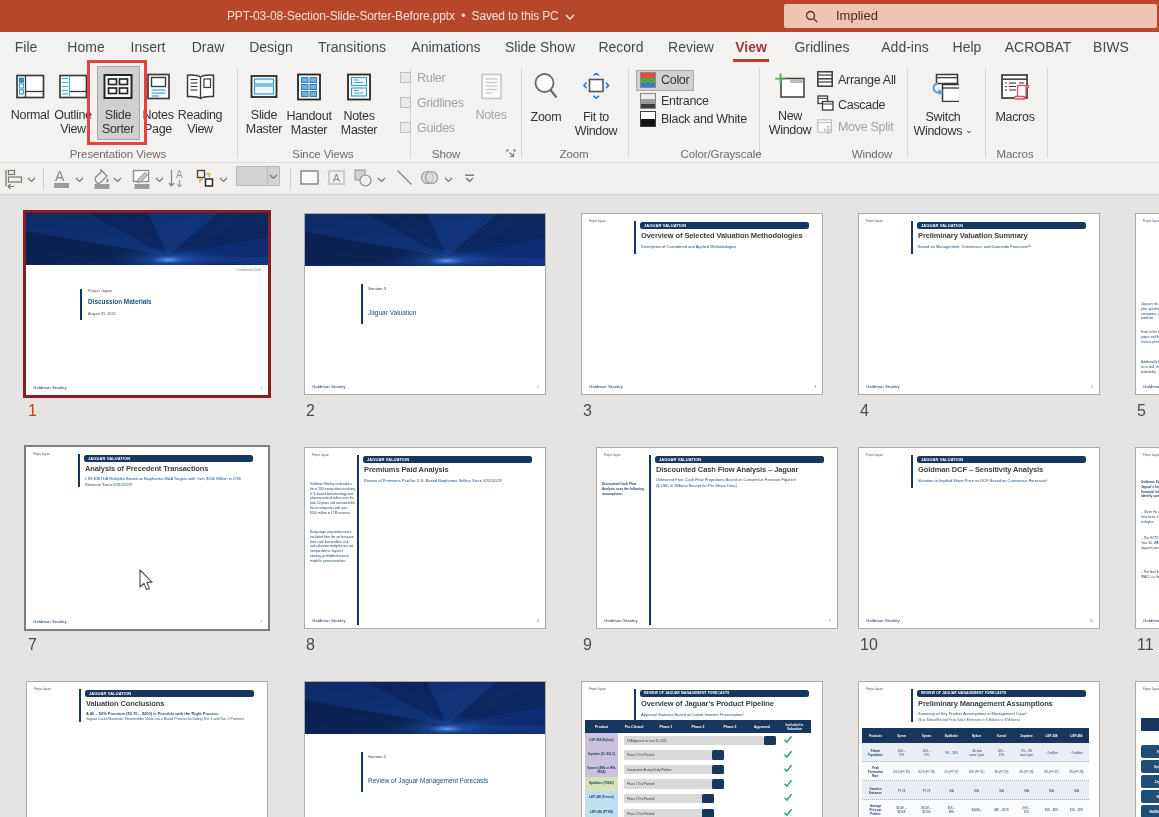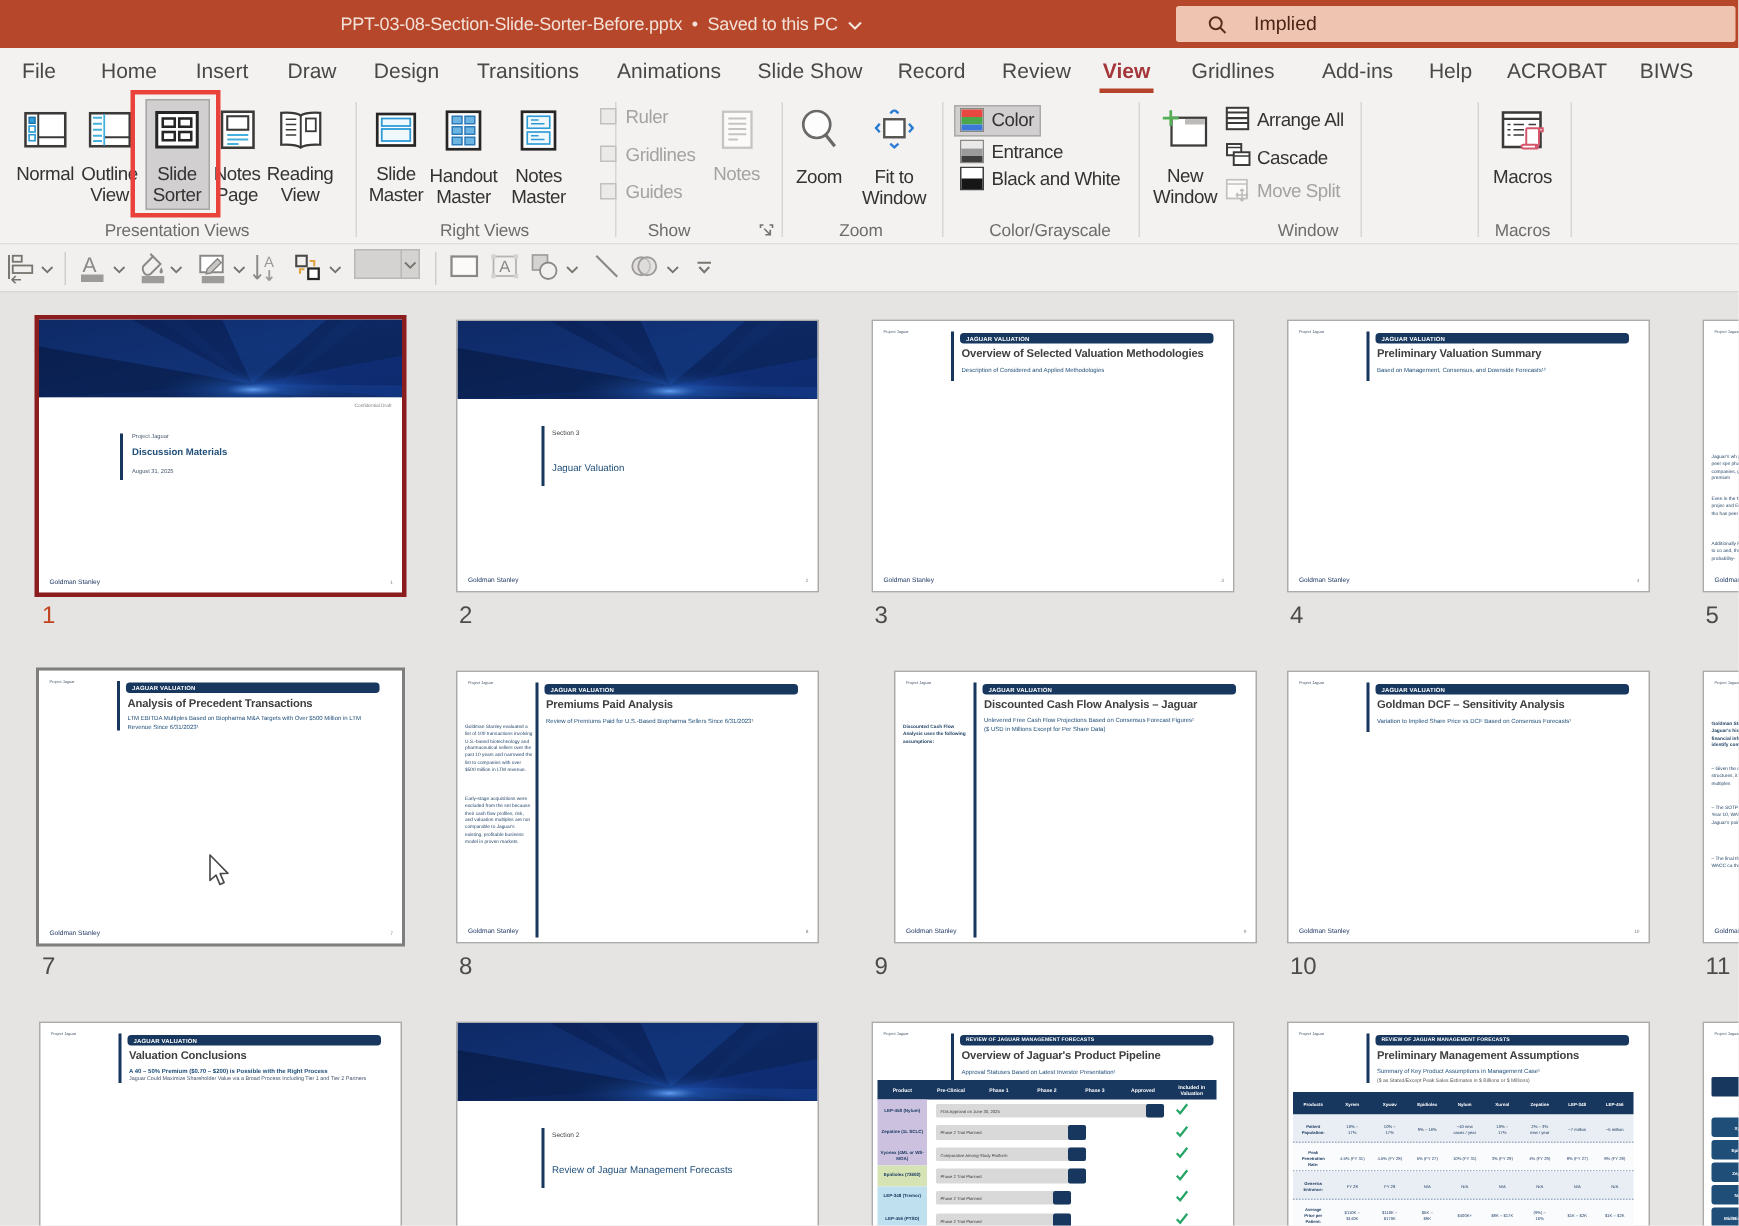--- a/index.html
+++ b/index.html
@@ -172,21 +172,21 @@
           <rect x="5.5" y="4.5" width="15" height="8" fill="#EFF8FC" stroke="#2E9BD6" stroke-width="1.1"></rect>
           <rect x="5.5" y="15" width="15" height="8" fill="#EFF8FC" stroke="#2E9BD6" stroke-width="1.1"></rect>
           <line x1="8" y1="7" x2="13" y2="7" stroke="#2E9BD6" stroke-width="0.9"></line>
           <line x1="8" y1="9.5" x2="17" y2="9.5" stroke="#2E9BD6" stroke-width="0.9"></line>
           <line x1="8" y1="17.5" x2="13" y2="17.5" stroke="#2E9BD6" stroke-width="0.9"></line>
           <line x1="8" y1="20" x2="17" y2="20" stroke="#2E9BD6" stroke-width="0.9"></line>
         </svg>
       <div class="lbl">Notes<br>Master</div>
     </div>
     <div class="rdiv" style="left:410px"></div>
-    <div class="glabel" style="left:323px">Right Views</div>
+    <div class="glabel" style="left:323px">Since Views</div>
 
     <div class="abs" style="left:400px;top:10px;width:11px;height:11px;background:#ECEAE9;border:1px solid #C3C1BF"></div>
     <div class="rowbtn-lbl gray" style="left:417px;top:9px">Ruler</div>
     <div class="abs" style="left:400px;top:35px;width:11px;height:11px;background:#ECEAE9;border:1px solid #C3C1BF"></div>
     <div class="rowbtn-lbl gray" style="left:417px;top:34px">Gridlines</div>
     <div class="abs" style="left:400px;top:60px;width:11px;height:11px;background:#ECEAE9;border:1px solid #C3C1BF"></div>
     <div class="rowbtn-lbl gray" style="left:417px;top:59px">Guides</div>
     <div class="bigbtn" style="left:491px">
       <svg width="23" height="27" viewBox="0 0 23 27">
           <rect x="2" y="1.5" width="19" height="24" fill="#FBFAF9" stroke="#C6C4C2" stroke-width="1.5"></rect>
@@ -239,21 +239,21 @@
         <rect x="1" y="6" width="14" height="5" fill="#9B9B9B"></rect>
         <rect x="1" y="11" width="14" height="4" fill="#3F3F3F"></rect>
       </svg>
     <div class="rowbtn-lbl" style="left:661px;top:32px">Entrance</div>
     <svg class="abs" style="left:640px;top:49px" width="16" height="16" viewBox="0 0 16 16">
         <rect x="0.5" y="0.5" width="15" height="15" fill="#fff" stroke="#3F3F3F" stroke-width="1"></rect>
         <rect x="1" y="8" width="14" height="7" fill="#161616"></rect>
       </svg>
     <div class="rowbtn-lbl" style="left:661px;top:50px">Black and White</div>
     <div class="rdiv" style="left:759px"></div>
-    <div class="glabel" style="left:700px">Color/Grayscale</div>
+    <div class="glabel" style="left:721px">Color/Grayscale</div>
 
     <div class="bigbtn" style="left:790px">
       <svg width="34" height="28" viewBox="0 0 34 28">
           <rect x="8" y="5.5" width="23" height="18.5" fill="#fff" stroke="#3B3A39" stroke-width="1.5"></rect>
           <rect x="17" y="6.4" width="13.2" height="3.6" fill="#BDBBB9"></rect>
           <line x1="7.5" y1="0.5" x2="7.5" y2="11" stroke="#55AE55" stroke-width="1.8"></line>
           <line x1="2.2" y1="5.7" x2="12.8" y2="5.7" stroke="#55AE55" stroke-width="1.8"></line>
         </svg>
       <div class="lbl">New<br>Window</div>
     </div>
@@ -271,20 +271,31 @@
         <line x1="5.7" y1="9" x2="15.8" y2="9" stroke="#3B3A39" stroke-width="1"></line>
       </svg>
     <div class="rowbtn-lbl" style="left:838px;top:36px">Cascade</div>
     <svg class="abs" style="left:817px;top:57px" width="18" height="16" viewBox="0 0 18 16">
         <rect x="0.8" y="0.8" width="13.5" height="12.5" fill="#FBFAF9" stroke="#C3C1BF" stroke-width="1.2"></rect>
         <line x1="1" y1="3.6" x2="14" y2="3.6" stroke="#C3C1BF" stroke-width="1"></line>
         <path d="M11 7 L11 15 M7 11 L15 11 M11 7 L9.7 8.3 M11 7 L12.3 8.3 M11 15 L9.7 13.7 M11 15 L12.3 13.7 M7 11 L8.3 9.7 M7 11 L8.3 12.3 M15 11 L13.7 9.7 M15 11 L13.7 12.3" stroke="#BDBBB9" stroke-width="1" fill="none"></path>
       </svg>
     <div class="rowbtn-lbl gray" style="left:838px;top:58px">Move Split</div>
     <div class="rdiv" style="left:907px"></div>
+    <div class="bigbtn" style="left:943px;width:74px">
+      <svg width="32" height="29" viewBox="0 0 32 29">
+          <rect x="9.5" y="1.5" width="21" height="9" fill="#fff" stroke="#3B3A39" stroke-width="1.5"></rect>
+          <line x1="10" y1="4.6" x2="30" y2="4.6" stroke="#3B3A39" stroke-width="1.3"></line>
+          <rect x="15.5" y="11.5" width="22" height="17" fill="#fff" stroke="#3B3A39" stroke-width="1.5"></rect>
+          <line x1="16" y1="15" x2="37" y2="15" stroke="#3B3A39" stroke-width="1.3"></line>
+          <path d="M11 10.5 C7 10.5 5.5 14 7 17 C8.2 19.4 11.5 20.5 14 19" fill="none" stroke="#4D9BE8" stroke-width="1.9"></path>
+          <path d="M12 22.2 L16.2 18.3 L11 16.5 Z" fill="#4D9BE8"></path>
+        </svg>
+      <div class="lbl">Switch<br>Windows <span style="font-size:9px;position:relative;top:-2px">⌄</span></div>
+    </div>
     <div class="rdiv" style="left:985px"></div>
     <div class="glabel" style="left:872px">Window</div>
 
     <div class="bigbtn" style="left:1015px">
       <svg width="31" height="29" viewBox="0 0 31 29">
           <rect x="2" y="2" width="25" height="23" fill="#fff" stroke="#3B3A39" stroke-width="1.7"></rect>
           <line x1="2.5" y1="6.2" x2="26.5" y2="6.2" stroke="#3B3A39" stroke-width="1.5"></line>
           <line x1="5" y1="10" x2="7" y2="10" stroke="#3B3A39" stroke-width="1.1"></line>
           <line x1="9" y1="10" x2="16" y2="10" stroke="#3B3A39" stroke-width="1.1"></line>
           <line x1="5" y1="13.5" x2="7" y2="13.5" stroke="#3B3A39" stroke-width="1.1"></line>

